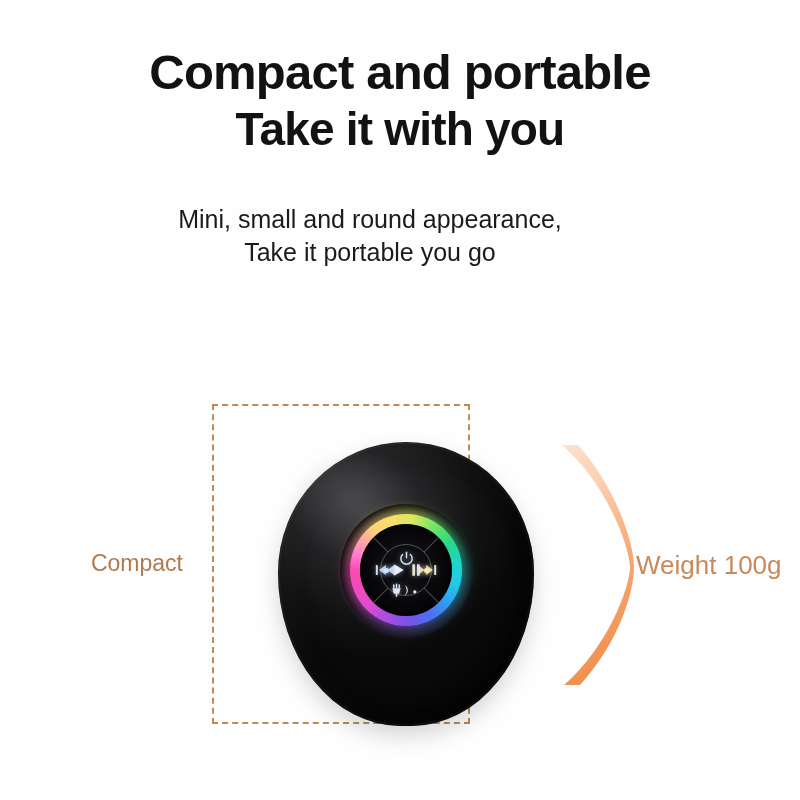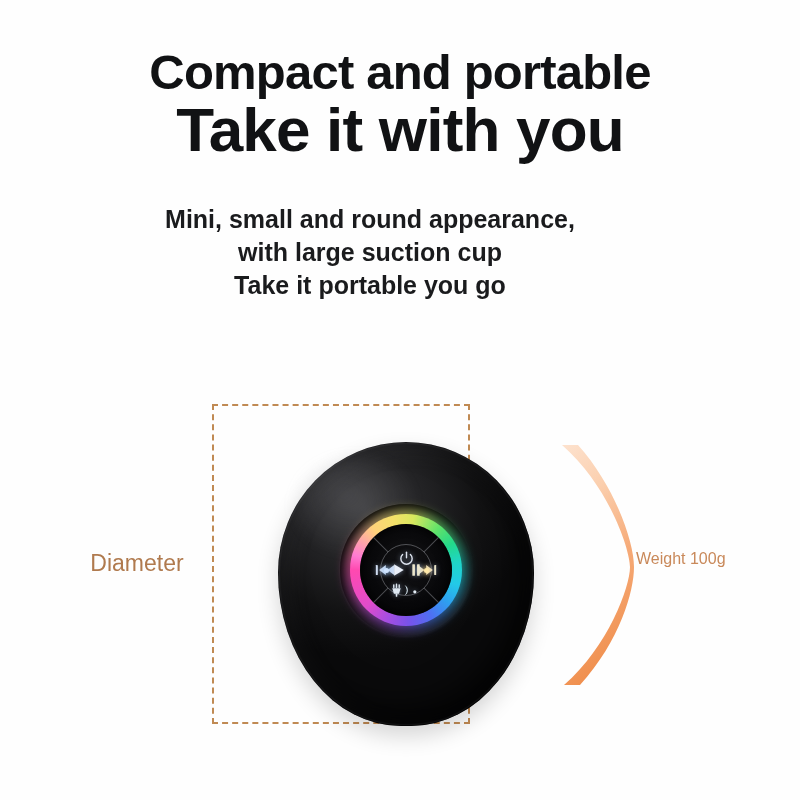--- a/index.html
+++ b/index.html
@@ -30,30 +30,30 @@
     top: 44px;
     width: 800px;
     text-align: center;
     color: #111214;
     font-weight: 700;
     font-size: 49px;
     line-height: 57px;
     letter-spacing: -0.8px;
   }
   .headline .hl-line { display: block; }
-  .headline .hl-line.l2 { font-size: 62px; }
+  .headline .hl-line.l2 { font-size: 46px; }
 
   .subtitle {
     position: absolute;
     left: 0;
     top: 203px;
     width: 740px;
     text-align: center;
     color: #1a1b1d;
-    font-weight: 700;
+    font-weight: 400;
     font-size: 25px;
     line-height: 33px;
   }
   .subtitle .sub-line { display: block; }
 
   
   .dim-box {
     position: absolute;
     left: 212px;
     top: 404px;
@@ -85,21 +85,21 @@
     width: 78px;
     height: 248px;
     pointer-events: none;
   }
 
   .weight-label {
     position: absolute;
     left: 636px;
     top: 550px;
     color: #c9895a;
-    font-size: 16px;
+    font-size: 26px;
     font-weight: 400;
     white-space: nowrap;
   }
 
   
   .speaker {
     position: absolute;
     left: 278px;
     top: 442px;
     width: 256px;
@@ -270,28 +270,27 @@
 
 <div id="stage">
 
   <div class="headline">
     <span class="hl-line l1">Compact and portable</span>
     <span class="hl-line l2">Take it with you</span>
   </div>
 
   <div class="subtitle">
     <span class="sub-line">Mini, small and round appearance,</span>
-    <span class="sub-line">with large suction cup</span>
     <span class="sub-line">Take it portable you go</span>
   </div>
 
   <div class="dim-box"></div>
 
   <div class="dim-label">
-    <span>Diameter</span>
+    <span>Compact</span>
   </div>
 
   <svg class="weight-arc" viewBox="0 0 78 248" aria-hidden="true">
     <defs>
       <linearGradient id="arcGrad" x1="0" y1="0" x2="0.25" y2="1">
         <stop offset="0%" stop-color="#fde2ce"></stop>
         <stop offset="28%" stop-color="#fbcfae"></stop>
         <stop offset="62%" stop-color="#f6ab79"></stop>
         <stop offset="100%" stop-color="#f0904f"></stop>
       </linearGradient>

